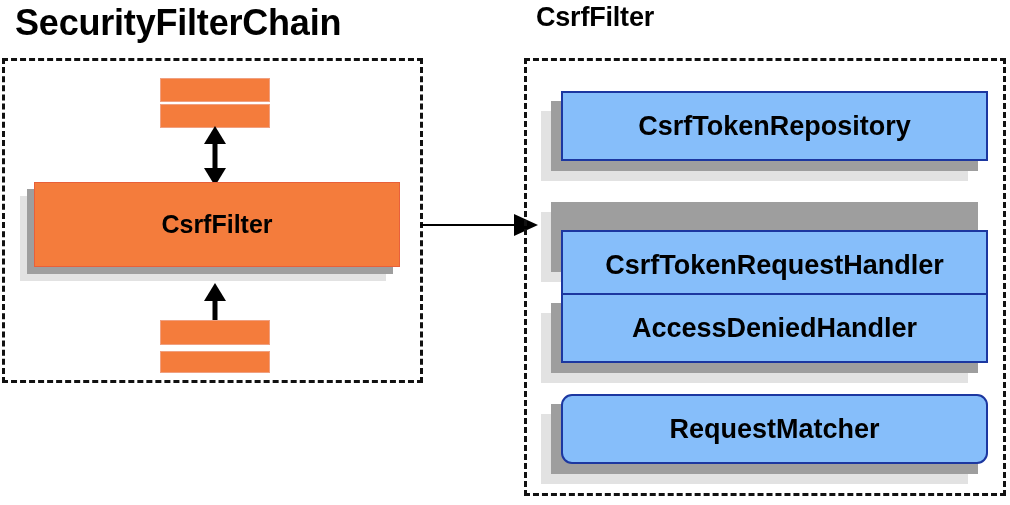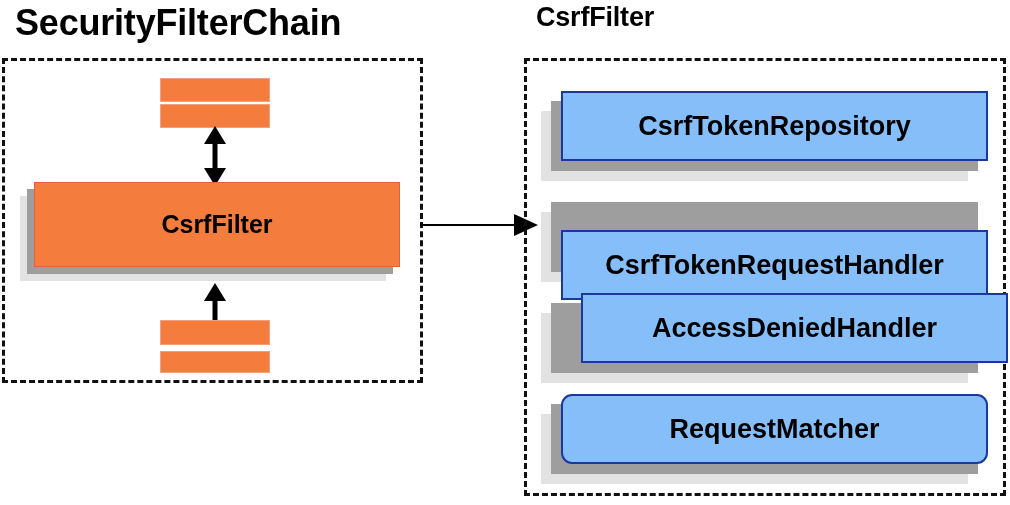--- a/index.html
+++ b/index.html
@@ -147,21 +147,21 @@
   </div>
 
   <div class="shadow-far" style="left:541px; top:212px; width:427px; height:70px;"></div>
   <div class="shadow-near" style="left:551px; top:202px; width:427px; height:70px;"></div>
   <div class="blue-box" style="left:561px; top:192px; width:427px; height:70px;margin-top:38px;">
     <span class="box-label">CsrfTokenRequestHandler</span>
   </div>
 
   <div class="shadow-far" style="left:541px; top:313px; width:427px; height:70px;"></div>
   <div class="shadow-near" style="left:551px; top:303px; width:427px; height:70px;"></div>
-  <div class="blue-box" style="left:561px; top:293px; width:427px; height:70px;margin-left:20px;">
+  <div class="blue-box" style="left:561px; top:293px; width:427px; height:70px;">
     <span class="box-label">AccessDeniedHandler</span>
   </div>
 
   <div class="shadow-far" style="left:541px; top:414px; width:427px; height:70px;"></div>
   <div class="shadow-near" style="left:551px; top:404px; width:427px; height:70px;"></div>
   <div class="blue-box" style="left:561px; top:394px; width:427px; height:70px;border-radius:11px;">
     <span class="box-label">RequestMatcher</span>
   </div>
 
 </div>

